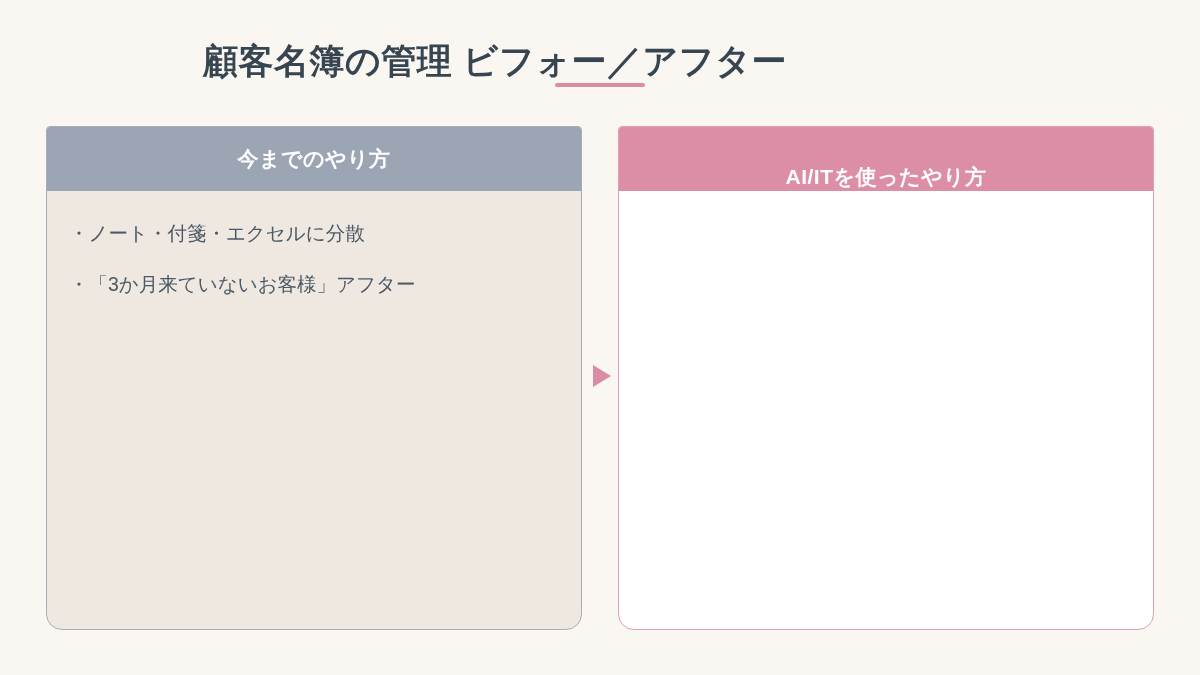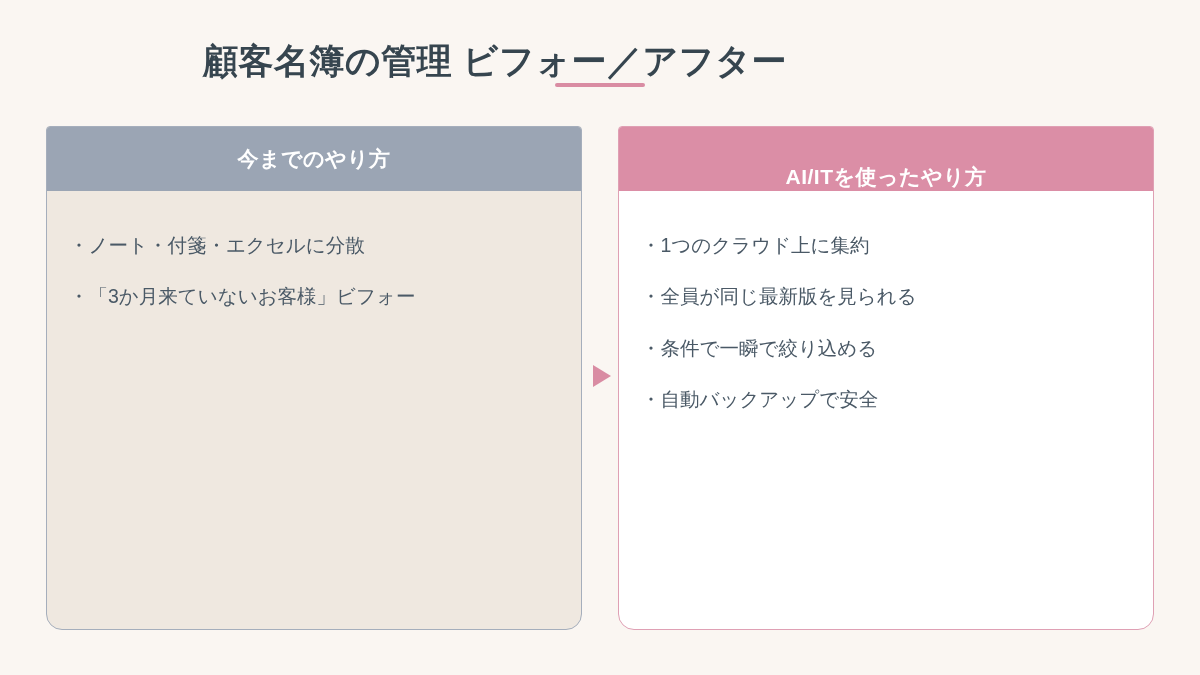--- a/index.html
+++ b/index.html
@@ -76,21 +76,21 @@
   }
   .header-before {
     background: #9BA5B4;
   }
   .header-after {
     background: #DB8EA6;
     align-items: flex-end;
   }
 
   .card-body {
-    padding: 40px 0 0 0;
+    padding: 28px 0 0 0;
     box-sizing: border-box;
   }
   .bullet-list {
     list-style: none;
     margin: 0;
     padding: 0;
   }
   .bullet-item {
     font-size: 19.5px;
     color: #4A5966;
@@ -120,32 +120,24 @@
 </div>
 <div class="title-underline"></div>
 
 <div class="card card-before">
   <div class="card-header header-before">
     <span>今までのやり方</span>
   </div>
   <div class="card-body">
     <ul class="bullet-list">
       <li class="bullet-item">・ノート・付箋・エクセルに分散</li>
-      <li class="bullet-item">・「3か月来ていないお客様」ビフォー</li>
+      <li class="bullet-item">・「3か月来ていないお客様」アフター</li>
     </ul>
   </div>
 </div>
 
 <div class="arrow"></div>
 
 <div class="card card-after">
   <div class="card-header header-after">
     <span>AI/ITを使ったやり方</span>
   </div>
-  <div class="card-body">
-    <ul class="bullet-list">
-      <li class="bullet-item">・1つのクラウド上に集約</li>
-      <li class="bullet-item">・全員が同じ最新版を見られる</li>
-      <li class="bullet-item">・条件で一瞬で絞り込める</li>
-      <li class="bullet-item">・自動バックアップで安全</li>
-    </ul>
-  </div>
 </div>
 
 </body></html>

